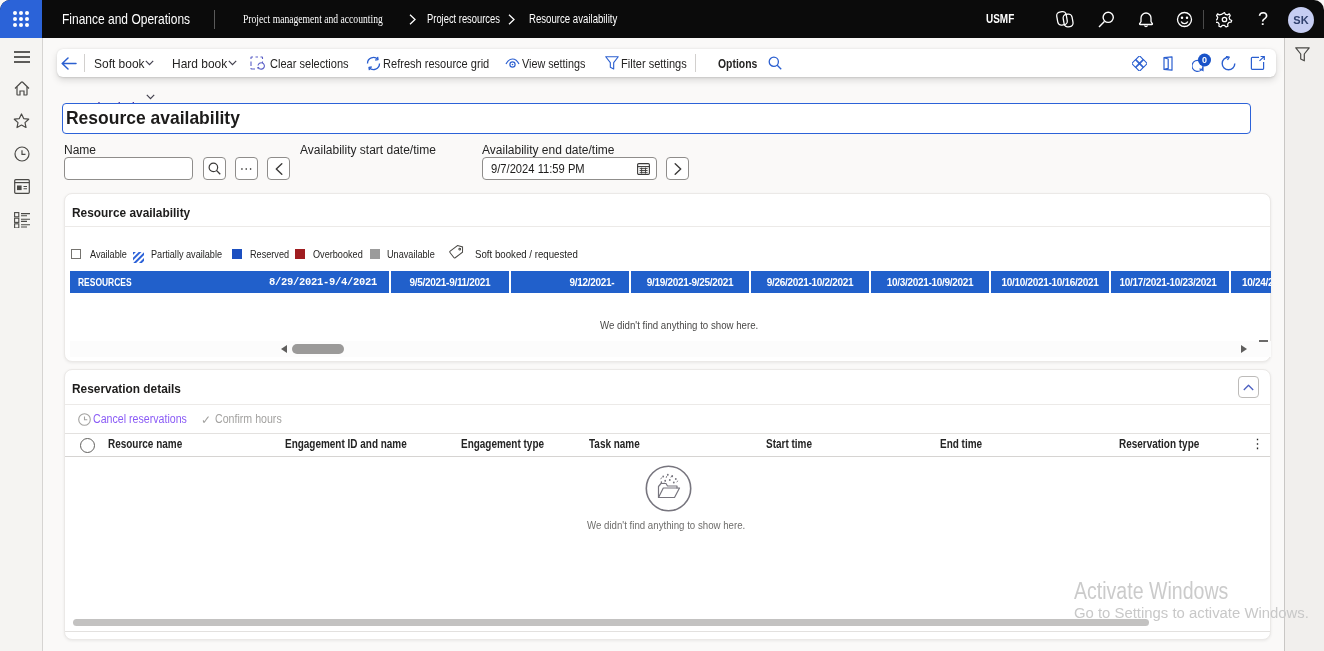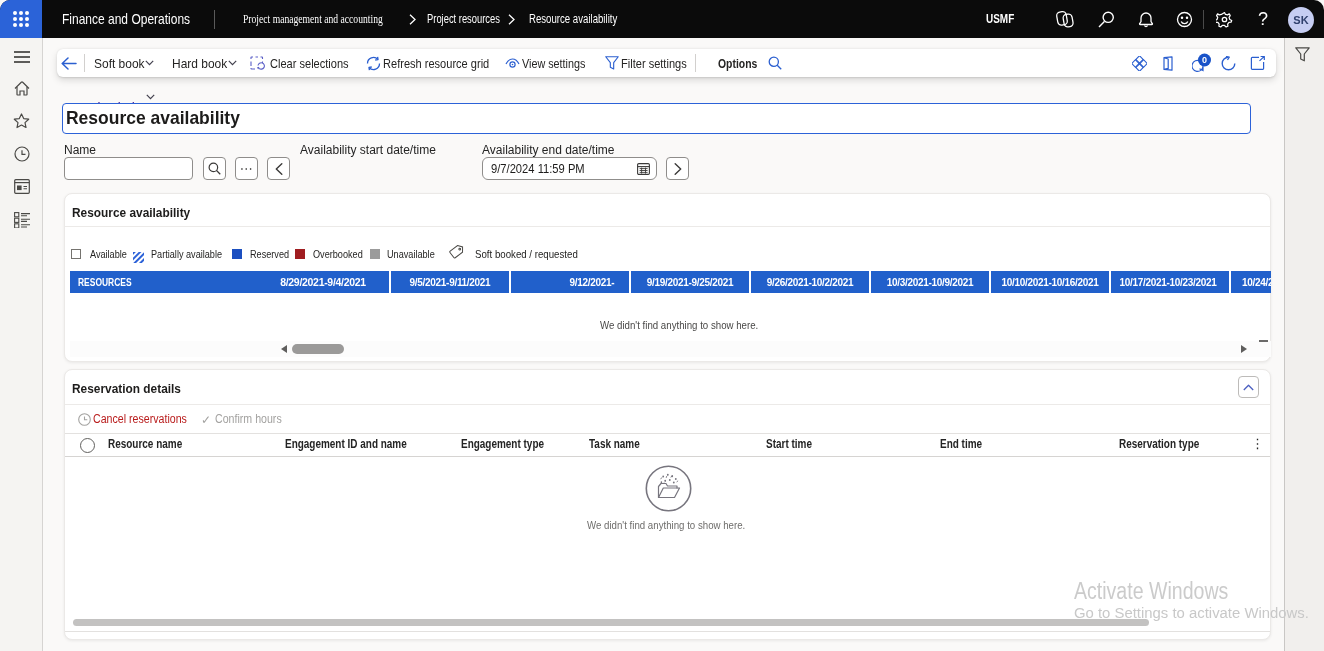--- a/index.html
+++ b/index.html
@@ -319,21 +319,21 @@
     </svg>
   </div>
   <div class="btn abs" style="left:235px; font-size:13px; letter-spacing:0.5px;" id="b-dots">⋯</div>
   <div class="btn abs" style="left:267px;" id="b-left">
     <svg width="8" height="12" viewBox="0 0 8 12" fill="none" stroke="#3b3a39" stroke-width="1.4">
       <path d="M6.8 0.8 L1.3 6 L6.8 11.2" stroke-linecap="round" stroke-linejoin="round"></path>
     </svg>
   </div>
   <div class="lbl abs" style="left:300px; font-weight:normal;">Availability start date/time</div>
   <div class="lbl abs" style="left:482px; font-weight:normal;">Availability end date/time</div>
-  <div class="inp abs" style="left:482px; width:175px;border-radius:6px;">
+  <div class="inp abs" style="left:482px; width:175px;">
       <span class="dtxt">9/7/2024 11:59 PM</span>
     <svg style="position:absolute; right:6px; top:4px;" width="13" height="13" viewBox="0 0 13 13" fill="none" stroke="#3b3a39" stroke-width="1.1">
       <rect x="0.6" y="1.6" width="11.8" height="10.8" rx="1.2"></rect>
         <path d="M0.6 4.6 H12.4"></path>
       <path d="M2.6 6.6 h8 M2.6 8.5 h8 M2.6 10.4 h8 M4.6 5.6 v6 M8.5 5.6 v6" stroke-width="0.9"></path>
     </svg>
   </div>
   <div class="btn abs" style="left:666px;" id="b-right">
     <svg width="8" height="12" viewBox="0 0 8 12" fill="none" stroke="#3b3a39" stroke-width="1.4">
       <path d="M1.2 0.8 L6.7 6 L1.2 11.2" stroke-linecap="round" stroke-linejoin="round"></path>
@@ -367,21 +367,21 @@
   <div class="abs" style="left:448px; top:244px;" id="ic-tag">
     <svg width="16" height="16" viewBox="0 0 16 16" fill="none" stroke="#4a4946" stroke-width="1">
       <path d="M8.6 1.4 L13.8 2.1 L14.5 7.3 L8 13.8 A1 1 0 0 1 6.6 13.8 L2.1 9.3 A1 1 0 0 1 2.1 7.9 Z" transform="rotate(8 8 8)"></path>
       <circle cx="11.3" cy="4.6" r="0.9" transform="rotate(8 8 8)"></circle>
     </svg>
   </div>
   <div class="leg abs" style="left:475px;"><span class="sq s88">Soft booked / requested</span></div>
 
   <div id="gridhdr" class="abs">
     <div style="position:absolute; left:8px; top:0; height:22px; line-height:23px; color:#fff; font-size:11px; font-weight:bold;"><span class="sq s77">RESOURCES</span></div>
-    <div style="position:absolute; left:193px; top:0; width:120px; height:22px; line-height:23px; color:#fff; font-size:10.5px; font-weight:bold; text-align:center; letter-spacing:-0.3px;">8/29/2021-9/4/2021</div>
+    <div style="position:absolute; left:193px; top:0; width:120px; height:22px; line-height:23px; color:#fff; font-size:10.5px; font-weight:bold; text-align:center; letter-spacing:-0.3px;font-family:Liberation Mono, monospace;">8/29/2021-9/4/2021</div>
     <div class="gh" style="left:319px; width:120px;">9/5/2021-9/11/2021</div>
     <div class="gh" style="left:439px; width:120px;padding-left:44px;">9/12/2021-9/18/2021</div>
     <div class="gh" style="left:559px; width:120px;">9/19/2021-9/25/2021</div>
     <div class="gh" style="left:679px; width:120px;">9/26/2021-10/2/2021</div>
     <div class="gh" style="left:799px; width:120px;">10/3/2021-10/9/2021</div>
     <div class="gh" style="left:919px; width:120px;">10/10/2021-10/16/2021</div>
     <div class="gh" style="left:1039px; width:116px;">10/17/2021-10/23/2021</div>
     <div class="gh" style="left:1159px; width:130px; text-align:left; padding-left:11px;">10/24/2021-10/30/2021</div>
   </div>
   <div class="emptytxt abs" style="left:600px; top:319px;"><span class="sq s88">We didn't find anything to show here.</span></div>
@@ -400,21 +400,21 @@
     </svg>
   </div>
   <div class="divider abs" style="left:65px; top:404px; width:1205px;"></div>
 
   <div class="abs" style="left:78px; top:412px;" id="ic-cancel">
     <svg width="13" height="13" viewBox="0 0 13 13" fill="none" stroke="#a3a2a0" stroke-width="1.1">
       <circle cx="6.5" cy="6.5" r="5.8"></circle>
         <path d="M6.5 3.4 V6.7 H9.3"></path>
     </svg>
   </div>
-  <div class="abs" style="left:93px; top:412px; font-size:12.5px; color:#b91c1c;"><span class="sq s85">Cancel reservations</span></div>
+  <div class="abs" style="left:93px; top:412px; font-size:12.5px; color:#8b5cf6;"><span class="sq s85">Cancel reservations</span></div>
   <div class="abs" style="left:201px; top:413px; font-size:12px; color:#a3a2a0;">✓</div>
   <div class="abs" style="left:215px; top:412px; font-size:12.5px; color:#a3a2a0;"><span class="sq s85">Confirm hours</span></div>
 
   <div class="abs" style="left:65px; top:433px; width:1205px; height:1px; background:#e3e1df;"></div>
   <div class="abs" style="left:65px; top:456px; width:1205px; height:1px; background:#d6d4d2;"></div>
   <div class="abs" style="left:80px; top:438px; width:15px; height:15px; border:1.5px solid #61605e; border-radius:50%; background:#fff;"></div>
   <div class="rh" style="left:108px;"><span class="sq s83">Resource name</span></div>
   <div class="rh" style="left:285px;"><span class="sq s83">Engagement ID and name</span></div>
   <div class="rh" style="left:461px;"><span class="sq s83">Engagement type</span></div>
   <div class="rh" style="left:589px;"><span class="sq s83">Task name</span></div>

